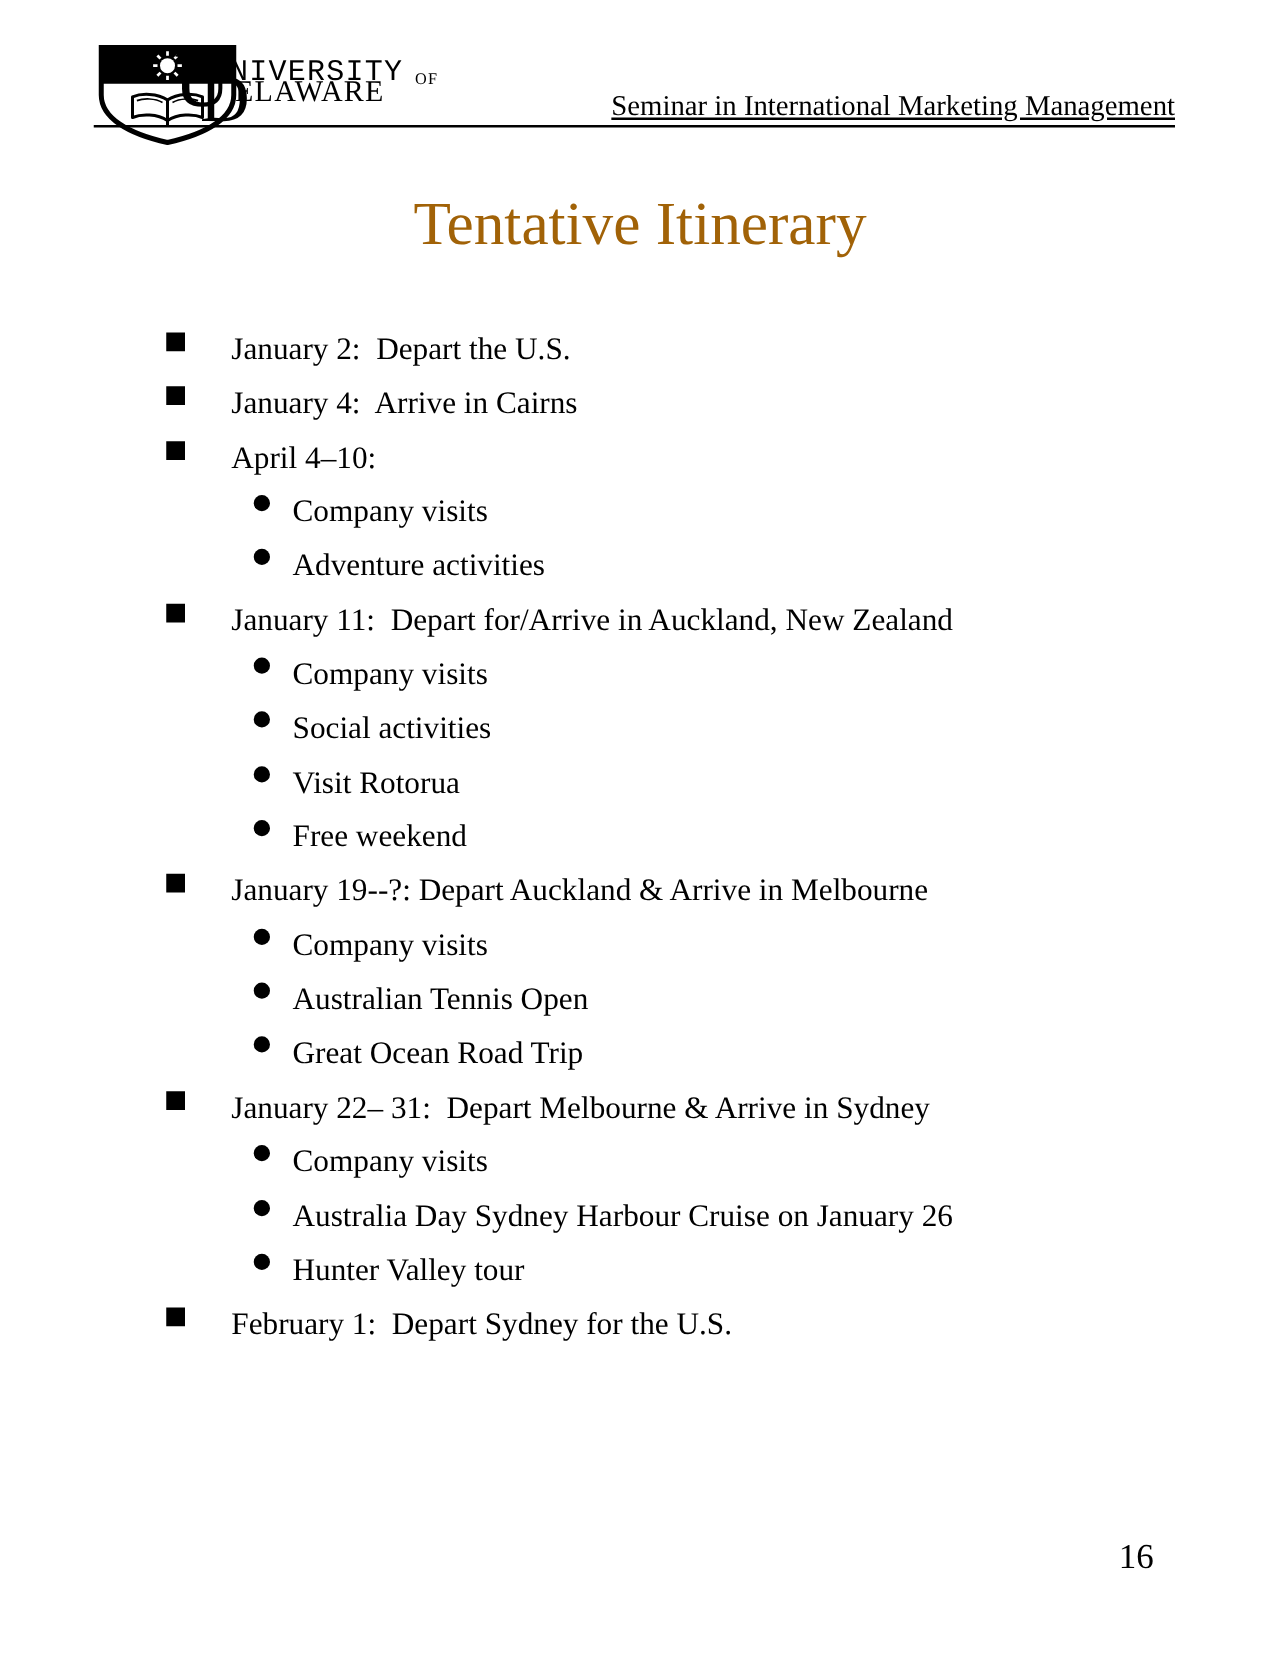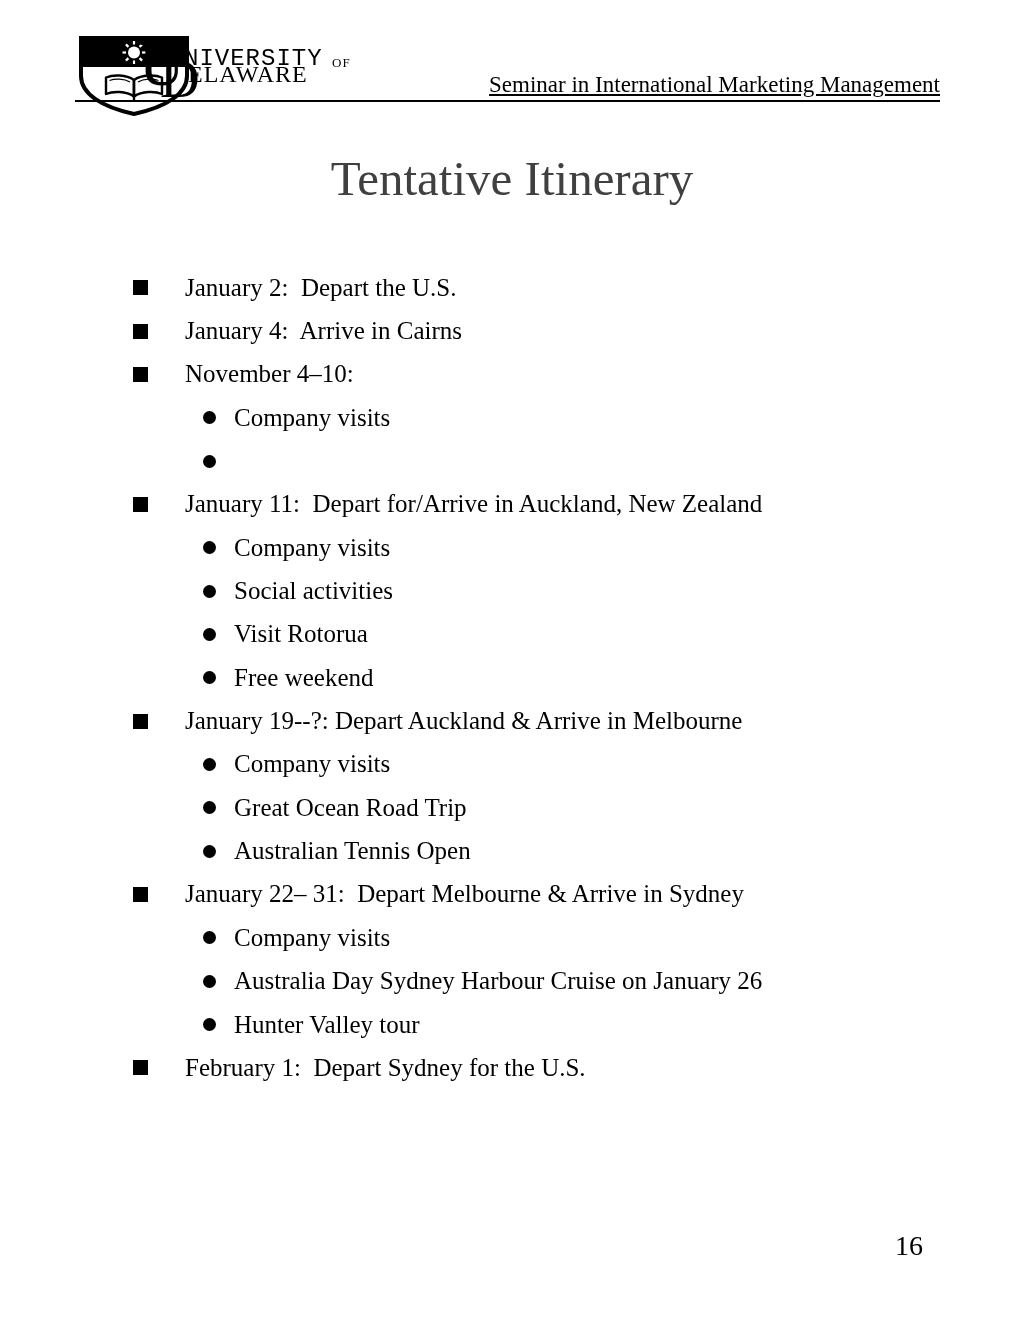--- a/index.html
+++ b/index.html
@@ -46,21 +46,21 @@
     top: 150px;
     left: 0;
     width: 100%;
     text-align: center;
     font-size: 49px;
     font-weight: normal;
   }
 
   
   #itinerary-list { position: absolute; top: 266px; left: 0; width: 100%; }
-  .row { height: 43.35px; display: flex; align-items: center; font-size: 25px; }
+  .row { height: 43.35px; display: flex; font-size: 25px; }
   .row .bullet { flex: 0 0 auto; background: #000; }
   .row.l1 .bullet { width: 15px; height: 15px; margin-left: 133px; }
   .row.l1 .text { margin-left: 37px; }
   .row.l2 .bullet { width: 13px; height: 13px; border-radius: 50%; margin-left: 203px; }
   .row.l2 .text { margin-left: 18px; }
   .row .text { white-space: pre; }
 
   
   .page-number {
     position: absolute;
@@ -110,41 +110,42 @@
     <span class="wm-niversity">NIVERSITY</span>
     <span class="wm-of">OF</span>
     <span class="wm-d">D</span>
     <span class="wm-elaware">ELAWARE</span>
   </div>
 
   <div class="header-title">Seminar in International Marketing Management</div>
 
   <div class="header-rule"></div>
 
-  <h1 class="slide-title" style="color: #404040;">Tentative Itinerary</h1>
+  <h1 class="slide-title" style="color: #a16207;">Tentative Itinerary</h1>
 
   <div id="itinerary-list">
       <div class="row l1">
         <span class="bullet"></span>
         <span class="text">January 2:  Depart the U.S.</span>
       </div>
       <div class="row l1">
         <span class="bullet"></span>
         <span class="text">January 4:  Arrive in Cairns</span>
       </div>
       <div class="row l1">
         <span class="bullet"></span>
-        <span class="text">November 4–10:</span>
-      </div>
-      <div class="row l2">
-        <span class="bullet"></span>
-        <span class="text">Company visits</span>
-      </div>
-      <div class="row l2">
-        <span class="bullet"></span>
+        <span class="text">April 4–10:</span>
+      </div>
+      <div class="row l2">
+        <span class="bullet"></span>
+        <span class="text">Company visits</span>
+      </div>
+      <div class="row l2">
+        <span class="bullet"></span>
+        <span class="text">Adventure activities</span>
       </div>
       <div class="row l1">
         <span class="bullet"></span>
         <span class="text">January 11:  Depart for/Arrive in Auckland, New Zealand</span>
       </div>
       <div class="row l2">
         <span class="bullet"></span>
         <span class="text">Company visits</span>
       </div>
       <div class="row l2">
@@ -162,26 +163,26 @@
       <div class="row l1">
         <span class="bullet"></span>
         <span class="text">January 19--?: Depart Auckland &amp; Arrive in Melbourne</span>
       </div>
       <div class="row l2">
         <span class="bullet"></span>
         <span class="text">Company visits</span>
       </div>
       <div class="row l2">
         <span class="bullet"></span>
+        <span class="text">Australian Tennis Open</span>
+      </div>
+      <div class="row l2">
+        <span class="bullet"></span>
         <span class="text">Great Ocean Road Trip</span>
       </div>
-      <div class="row l2">
-        <span class="bullet"></span>
-        <span class="text">Australian Tennis Open</span>
-      </div>
       <div class="row l1">
         <span class="bullet"></span>
         <span class="text">January 22– 31:  Depart Melbourne &amp; Arrive in Sydney</span>
       </div>
       <div class="row l2">
         <span class="bullet"></span>
         <span class="text">Company visits</span>
       </div>
       <div class="row l2">
         <span class="bullet"></span>

